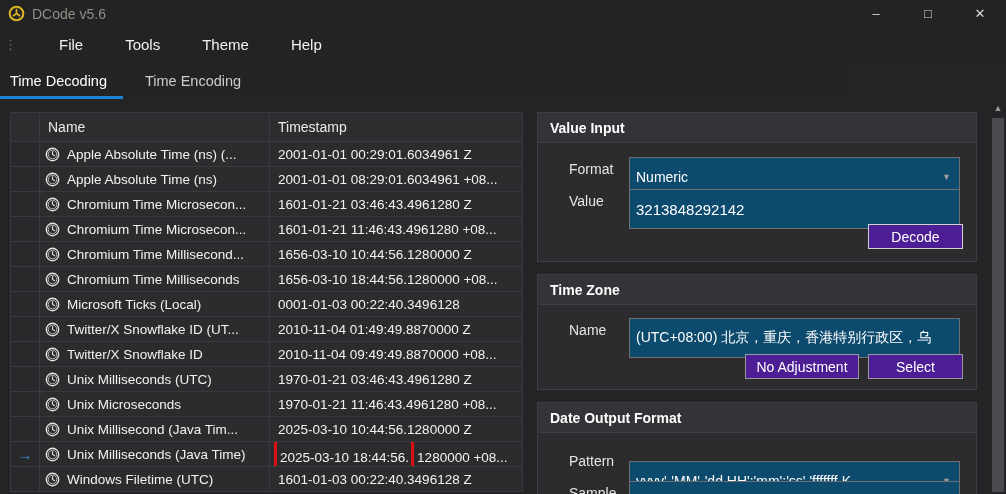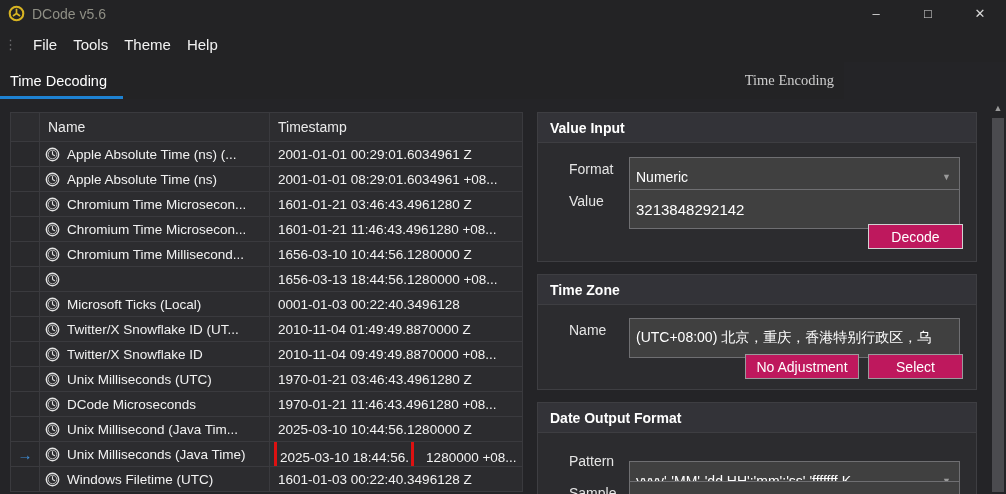--- a/index.html
+++ b/index.html
@@ -11,55 +11,55 @@
   }
   
   .titlebar { position:absolute; left:0; top:0; width:1006px; height:27px; background:#232325; display:flex; align-items:center; }
   .logo { width:17px; height:17px; margin-left:8px; flex:0 0 auto; }
   .app-title { margin-left:7px; font-weight:normal; font-size:14px; color:#8f8f85; }
   .wincontrols { position:absolute; right:0; top:0; height:27px; display:flex; }
   .winbtn { width:52px; height:27px; display:flex; align-items:center; justify-content:center; color:#d8d8d8; font-size:13px; }
   
   .menubar { position:absolute; left:0; top:27px; width:1006px; height:35px; background:#232325; display:flex; align-items:center; }
   .menu-dots { color:#6f6f72; font-size:13px; margin-left:4px; letter-spacing:0; }
-  .menu-item { color:#f2f2f2; font-size:15px; margin-left:16px; }
-  
-  .tabbar { position:absolute; left:0; top:62px; width:844px; height:37px; background:#232325; display:flex; align-items:center;justify-content:space-between; }
+  .menu-item { color:#f2f2f2; font-size:15px; margin-left:42px; }
+  
+  .tabbar { position:absolute; left:0; top:62px; width:844px; height:37px; background:#232325; display:flex; align-items:center; }
   .tab { font-size:14.5px; padding:0 10px; height:100%; display:flex; align-items:center; }
   .tab.active { color:#ffffff; }
-  .tab.inactive { color:#cdcdcd; margin-left:18px;font-family:Liberation Serif, serif; }
+  .tab.inactive { color:#cdcdcd; margin-left:18px; }
   .tab-underline { position:absolute; left:0; top:96px; width:123px; height:3px; }
   
   .table { position:absolute; left:10px; top:112px; width:513px; }
   .thead { display:flex; height:30px; background:#2d2d30; border:1px solid #3a3a3e; }
   .thead .hcell { display:flex; align-items:center; font-size:14px; color:#eaeaea; }
   .h-gutter { width:29px; border-right:1px solid #3a3a3e; background:#2d2d30; }
   .h-name  { width:230px; border-right:1px solid #3a3a3e; padding-left:8px; }
   .h-ts    { flex:1; padding-left:8px; }
   .trow { display:flex; height:25px; background:#2c2c2f; border-bottom:1px solid #3a3a3e; border-left:1px solid #3a3a3e; border-right:1px solid #3a3a3e; }
   .cell { display:flex; align-items:center; overflow:hidden; white-space:nowrap; }
   .gutter { width:29px; border-right:1px solid #3a3a3e; background:#29292c; justify-content:center; }
   .name { width:230px; border-right:1px solid #3a3a3e; padding-left:5px; }
   .ts { flex:1; padding-left:8px; }
   .clock { width:16px; height:16px; margin-right:6px; flex:0 0 auto; display:flex; align-items:center; }
   .ntext, .tstext { font-size:13.5px; color:#f2f2f2; }
   .sel-arrow { font-size:15px; font-weight:bold; }
-  .redbox { display:inline-block; border:3px solid #a21caf; padding:8px 2px 1px 3px; margin:-3px 12px -3px -4px; }
+  .redbox { display:inline-block; border:3px solid #a21caf; padding:8px 2px 1px 3px; margin:-3px 3px -3px -4px; }
   
   .group { position:absolute; left:537px; width:440px; background:#2c2c2f; border:1px solid #3e3e42; }
   .group-head { height:30px; background:#333338; border-bottom:1px solid #3e3e42; display:flex; align-items:center; padding-left:12px; font-weight:bold; font-size:14px; color:#ffffff; }
   .g-value { top:112px; height:150px; }
   .g-tz { top:274px; height:116px; }
   .g-date { top:402px; height:122px; }
   .flabel { position:absolute; left:31px; color:#e5e5e5; font-size:14px; }
-  .field { position:absolute; left:91px; width:331px; height:40px; background:#404040; border:1px solid #6f6f72; color:#ffffff; display:flex; align-items:center; padding:4px 6px; font-size:14px; overflow:hidden; white-space:nowrap; }
+  .field { position:absolute; left:91px; width:331px; height:40px; background:#0c4a6e; border:1px solid #6f6f72; color:#ffffff; display:flex; align-items:center; padding:4px 6px; font-size:14px; overflow:hidden; white-space:nowrap; }
   .combo .arrow { position:absolute; right:8px; color:#9a9a9a; font-size:9px; }
   .combo { padding-right:22px; }
   .value-text { font-size:15px; }
-  .btn { position:absolute; height:25px; background:#be185d; color:#ffffff; display:flex; align-items:center; justify-content:center; font-size:14px; }
+  .btn { position:absolute; height:25px; background:#4c1d95; color:#ffffff; display:flex; align-items:center; justify-content:center; font-size:14px; }
   .btn-decode { left:330px; width:95px; border:1px solid #d2d2d2; }
   .btn-noadj { left:207px; width:114px; border:1px solid #9a9a9c; }
   .btn-select { left:330px; width:95px; border:1px solid #9a9a9c; }
   
   .scrollbar { position:absolute; right:0; top:99px; width:16px; height:395px; background:#242427; }
   .sb-arrow { position:absolute; top:2px; left:0; width:16px; height:14px; color:#9a9a9a; font-size:9px; display:flex; align-items:center; justify-content:center; }
   .sb-thumb { position:absolute; top:19px; left:2px; width:12px; height:374px; background:#4b4b4f; }
 </style>
 </head>
 <body>
@@ -200,23 +200,24 @@
             <span class="sel-arrow"></span>
           </div>
     <div class="cell name">
       <span class="clock">
         <svg width="15" height="15" viewBox="0 0 16 16">
           <circle cx="8" cy="8" r="6.6" fill="#2c2c2f" stroke="#e4e4e4" stroke-width="1.5"></circle>
           <circle cx="8" cy="8" r="4.6" fill="none" stroke="#e4e4e4" stroke-width="0.8"></circle>
           <path d="M8 8 L8 4.6 M8 8 L10.6 9.4" stroke="#e4e4e4" stroke-width="1.2" fill="none"></path>
         </svg>
       </span>
-    </div>
-    <div class="cell ts">
-      <span class="tstext">1656-03-13 18:44:56.1280000 +08...</span>
+      <span class="ntext">Chromium Time Milliseconds</span>
+    </div>
+    <div class="cell ts">
+      <span class="tstext">1656-03-10 18:44:56.1280000 +08...</span>
     </div>
   </div>
 
   <div class="trow">
     <div class="cell gutter">
             <span class="sel-arrow"></span>
           </div>
     <div class="cell name">
       <span class="clock">
         <svg width="15" height="15" viewBox="0 0 16 16">
@@ -294,21 +295,21 @@
             <span class="sel-arrow"></span>
           </div>
     <div class="cell name">
       <span class="clock">
         <svg width="15" height="15" viewBox="0 0 16 16">
           <circle cx="8" cy="8" r="6.6" fill="#2c2c2f" stroke="#e4e4e4" stroke-width="1.5"></circle>
           <circle cx="8" cy="8" r="4.6" fill="none" stroke="#e4e4e4" stroke-width="0.8"></circle>
           <path d="M8 8 L8 4.6 M8 8 L10.6 9.4" stroke="#e4e4e4" stroke-width="1.2" fill="none"></path>
         </svg>
       </span>
-      <span class="ntext">DCode Microseconds</span>
+      <span class="ntext">Unix Microseconds</span>
     </div>
     <div class="cell ts">
       <span class="tstext">1970-01-21 11:46:43.4961280 +08...</span>
     </div>
   </div>
 
   <div class="trow">
     <div class="cell gutter">
             <span class="sel-arrow"></span>
           </div>

